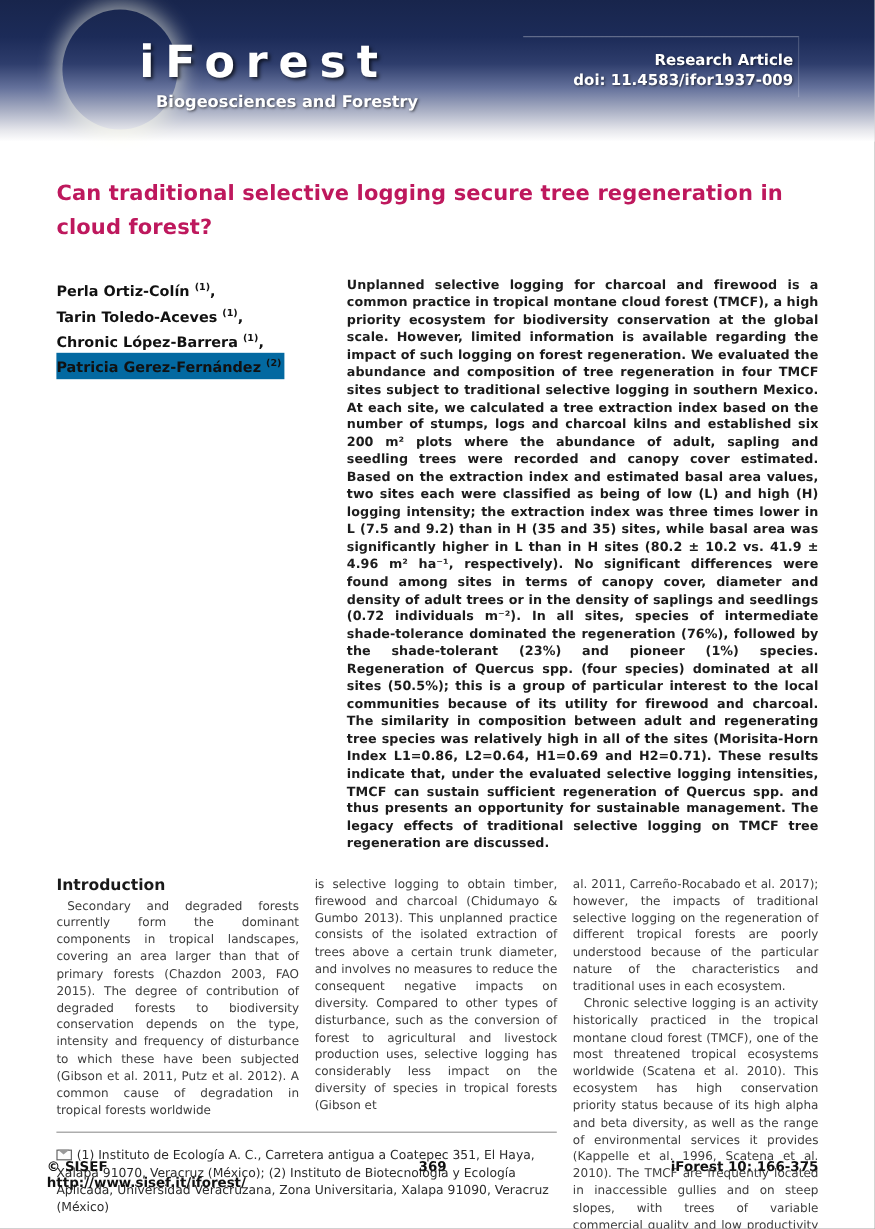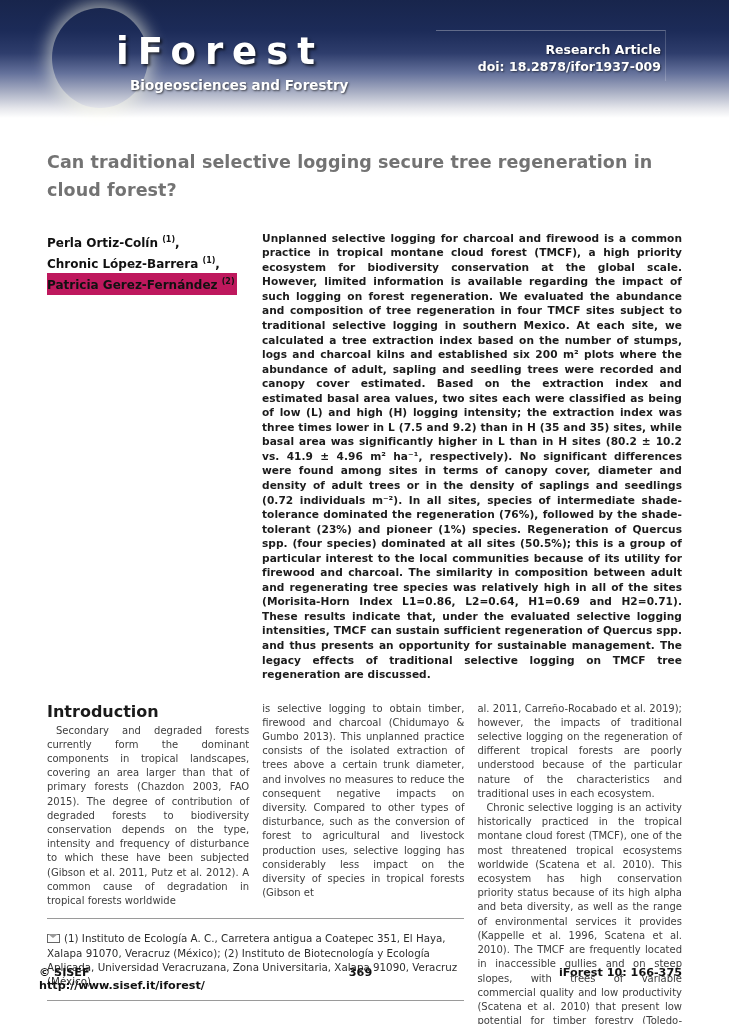--- a/index.html
+++ b/index.html
@@ -37,41 +37,41 @@
   }
   .header-meta {
     position:absolute; right:63px; top:30px; width:230px; text-align:right;
     color:#fff; font-size:12.5px; font-weight:bold; line-height:17px;
     border-top:1px solid rgba(255,255,255,.3); border-right:1px solid rgba(255,255,255,.18);
     padding:10px 4px 6px 0; text-shadow:1px 1px 2px rgba(0,0,0,.55);
   }
   
   .content { padding:0 47px; }
   .article-title {
-    margin-top:30px; font-size:17.5px; font-weight:bold; color:#737373; line-height:1.62;
+    margin-top:30px; font-size:17.5px; font-weight:bold; color:#be185d; line-height:1.62;
     letter-spacing:.1px;
   }
-  .top-section { display:flex; margin-top:26px; }
+  .top-section { display:flex; margin-top:26px;gap:27px; }
   .authors { width:215px; flex:none; font-size:12px; font-weight:bold; color:#111; line-height:17px; }
   .author-row { white-space:nowrap; }
   .author-row sup { font-size:8px; }
-  .author-row.highlight { background:#be185d; display:inline-block; padding:0 2px 1px 0; }
+  .author-row.highlight { background:#0369a1; display:inline-block; padding:0 2px 1px 0; }
   .abstract-col { flex:1; }
   .abstract {
     font-size:10.6px; font-weight:bold; color:#1c1c1c; line-height:14.55px;
     text-align:justify; letter-spacing:.05px;
   }
   .keywords { margin-top:14px; font-size:10.6px; font-weight:bold; color:#1c1c1c; line-height:14.5px; text-align:left; }
   
   .columns { display:flex; gap:13px; margin-top:20px; }
   .left-two { flex:2.04; min-width:0; }
   .two-col { display:flex; gap:13px; }
   .col { flex:1; min-width:0; }
   .col-right { flex:1; min-width:0; }
-  h2.section-heading { font-size:16px; font-weight:bold; color:#1a1a1a; margin-bottom:3px; }
+  h2.section-heading { font-size:13px; font-weight:bold; color:#1a1a1a; margin-bottom:3px; }
   .body-text { font-size:10px; color:#3d3d3d; line-height:14.2px; text-align:justify; }
   .body-text.indent { text-indent:9px; }
   .col-right .body-text + .body-text { margin-top:0; }
   
   .footnote-block {
     margin-top:10px; border-top:1px solid #9a9a9a; border-bottom:1px solid #9a9a9a;
     padding:12px 2px 12px 0; font-size:10.3px; color:#2c2c2c; line-height:14.3px;
   }
   .fn-row { margin-bottom:11px; }
   .fn-row:last-child { margin-bottom:0; }
@@ -100,31 +100,32 @@
   <div class="banner">
     <div class="logo">
       <div class="globe"></div>
       <div class="logo-text">
         <div class="logo-title">iForest</div>
         <div class="logo-tagline">Biogeosciences and Forestry</div>
       </div>
     </div>
     <div class="header-meta">
       <div>Research Article</div>
-      <div>doi: 18.2878/ifor1937-009</div>
+      <div>doi: 11.4583/ifor1937-009</div>
     </div>
   </div>
 
   <div class="content">
 
     <h1 class="article-title">Can traditional selective logging secure tree regeneration in cloud forest?</h1>
 
     <div class="top-section">
       <div class="authors">
         <div class="author-row"><span>Perla Ortiz-Colín</span> <sup>(1)</sup><span>,</span></div>
+        <div class="author-row"><span>Tarin Toledo-Aceves</span> <sup>(1)</sup><span>,</span></div>
         <div class="author-row"><span>Chronic López-Barrera</span> <sup>(1)</sup><span>,</span></div>
         <div class="author-row highlight"><span>Patricia Gerez-Fernández</span> <sup>(2)</sup><span></span></div>
       </div>
       <div class="abstract-col">
         <p class="abstract">Unplanned selective logging for charcoal and firewood is a common practice in tropical montane cloud forest (TMCF), a high priority ecosystem for biodiversity conservation at the global scale. However, limited information is available regarding the impact of such logging on forest regeneration. We evaluated the abundance and composition of tree regeneration in four TMCF sites subject to traditional selective logging in southern Mexico. At each site, we calculated a tree extraction index based on the number of stumps, logs and charcoal kilns and established six 200 m² plots where the abundance of adult, sapling and seedling trees were recorded and canopy cover estimated. Based on the extraction index and estimated basal area values, two sites each were classified as being of low (L) and high (H) logging intensity; the extraction index was three times lower in L (7.5 and 9.2) than in H (35 and 35) sites, while basal area was significantly higher in L than in H sites (80.2 ± 10.2 vs. 41.9 ± 4.96 m² ha⁻¹, respectively). No significant differences were found among sites in terms of canopy cover, diameter and density of adult trees or in the density of saplings and seedlings (0.72 individuals m⁻²). In all sites, species of intermediate shade-tolerance dominated the regeneration (76%), followed by the shade-tolerant (23%) and pioneer (1%) species. Regeneration of Quercus spp. (four species) dominated at all sites (50.5%); this is a group of particular interest to the local communities because of its utility for firewood and charcoal. The similarity in composition between adult and regenerating tree species was relatively high in all of the sites (Morisita-Horn Index L1=0.86, L2=0.64, H1=0.69 and H2=0.71). These results indicate that, under the evaluated selective logging intensities, TMCF can sustain sufficient regeneration of Quercus spp. and thus presents an opportunity for sustainable management. The legacy effects of traditional selective logging on TMCF tree regeneration are discussed.</p>
       </div>
     </div>
 
     <div class="columns">
       <div class="left-two">
@@ -140,21 +141,21 @@
 
         <div class="footnote-block">
           <div class="fn-row">
             <span class="envelope-icon"></span><span>(1) Instituto de Ecología A. C., Carretera antigua a Coatepec 351, El Haya, Xalapa 91070, Veracruz (México); (2) Instituto de Biotecnología y Ecología Aplicada, Universidad Veracruzana, Zona Universitaria, Xalapa 91090, Veracruz (México)</span>
           </div>
 
         </div>
       </div>
 
       <div class="col-right">
-        <p class="body-text">al. 2011, Carreño-Rocabado et al. 2019); however, the impacts of traditional selective logging on the regeneration of different tropical forests are poorly understood because of the particular nature of the characteristics and traditional uses in each ecosystem.</p>
+        <p class="body-text">al. 2011, Carreño-Rocabado et al. 2017); however, the impacts of traditional selective logging on the regeneration of different tropical forests are poorly understood because of the particular nature of the characteristics and traditional uses in each ecosystem.</p>
         <p class="body-text indent">Chronic selective logging is an activity historically practiced in the tropical montane cloud forest (TMCF), one of the most threatened tropical ecosystems worldwide (Scatena et al. 2010). This ecosystem has high conservation priority status because of its high alpha and beta diversity, as well as the range of environmental services it provides (Kappelle et al. 1996, Scatena et al. 2010). The TMCF are frequently located in inaccessible gullies and on steep slopes, with trees of variable commercial quality and low productivity (Scatena et al. 2010) that present low potential for timber forestry (Toledo-Aceves et al. 2011). Nevertheless, these forests are exploited daily by local communities through unregulated traditional extraction, whose production is essentially of subsistence (Rüger et al. 2008). Despite the wide distribution of forest management practices in Mexico, there</p>
       </div>
     </div>
 
   </div>
 
   <div class="page-footer">
     <span class="left">© SISEF http://www.sisef.it/iforest/</span>
     <span class="center">369</span>
     <span class="right">iForest 10: 166-375</span>

